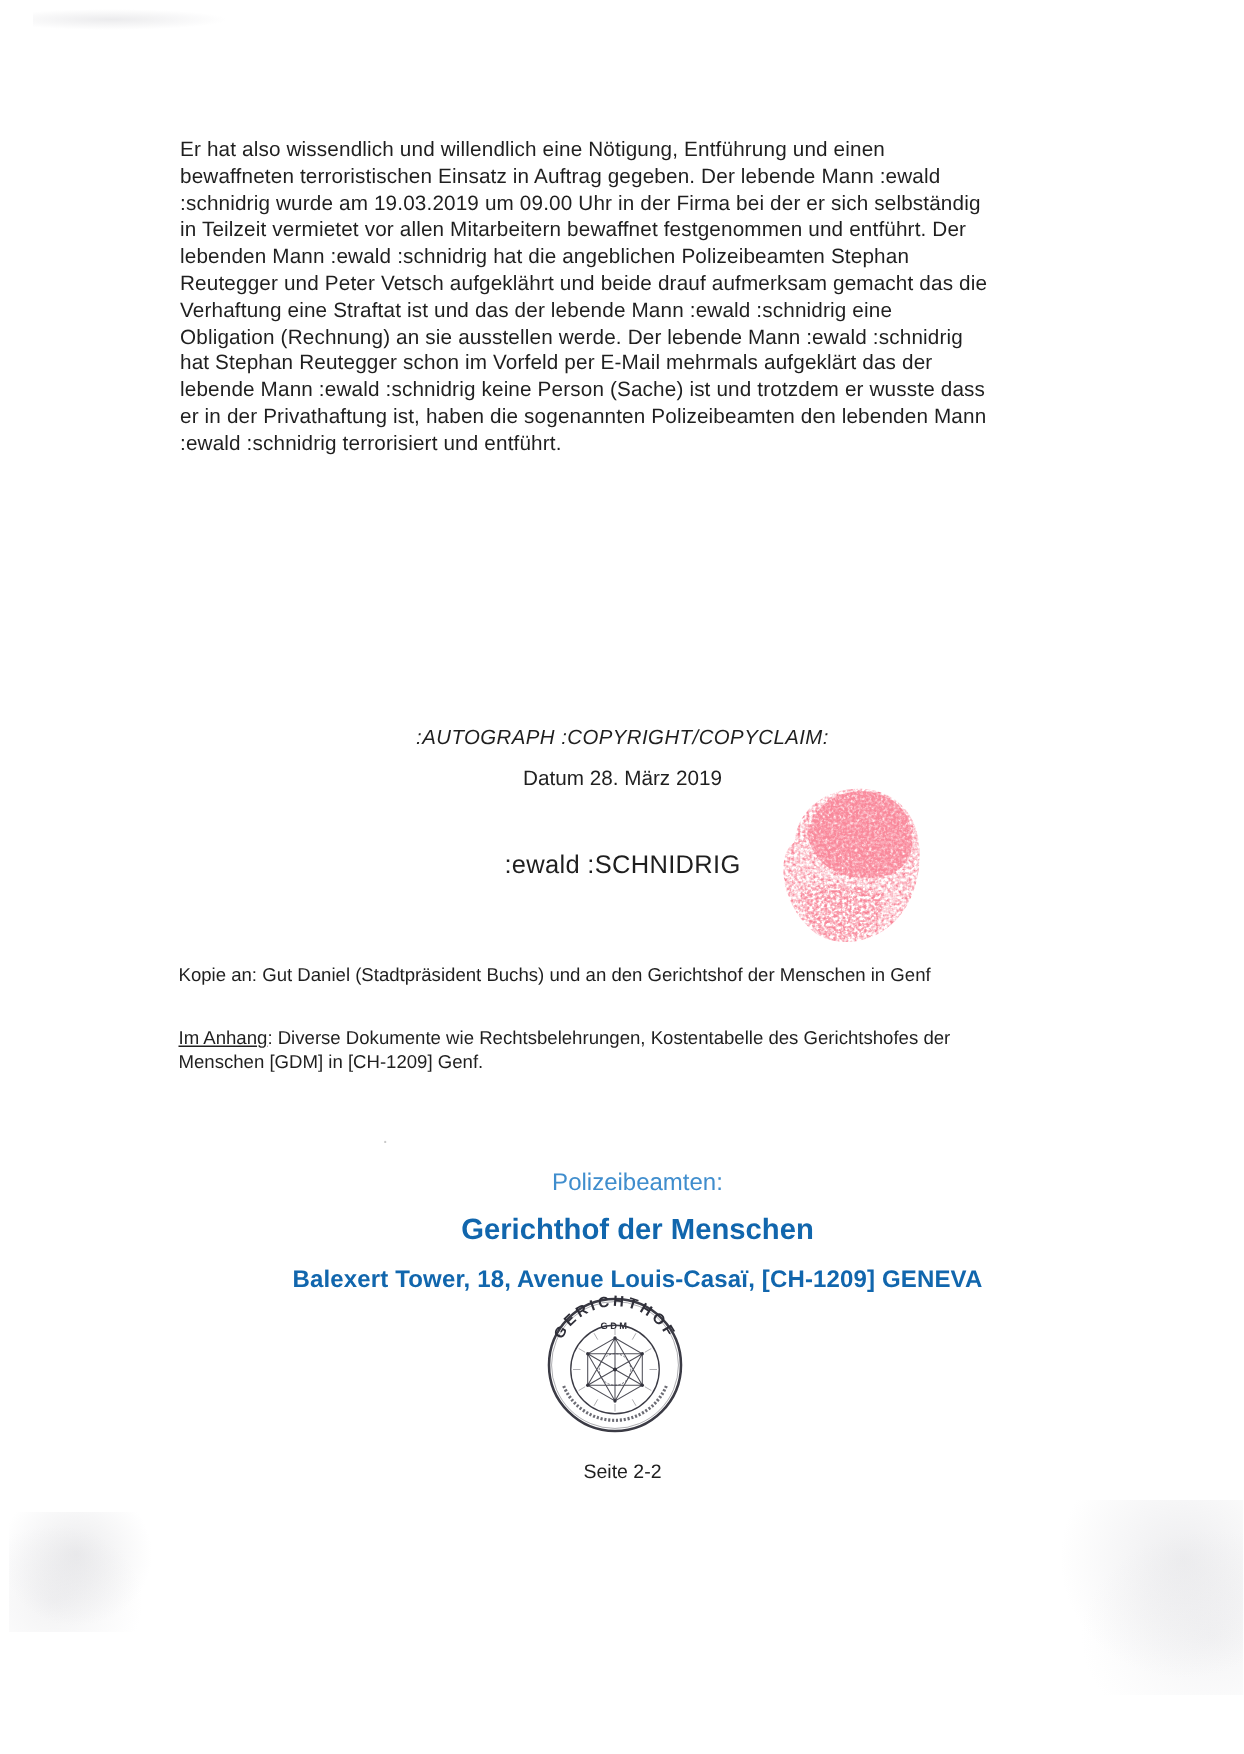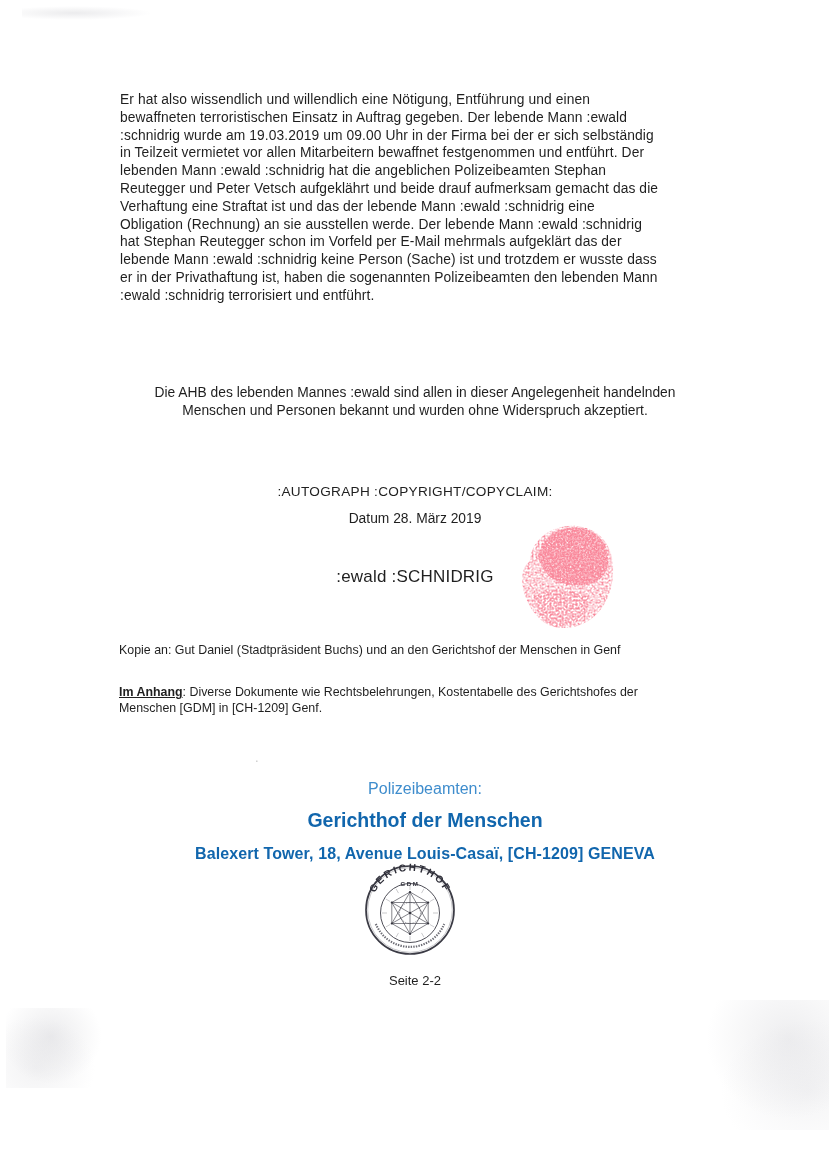--- a/index.html
+++ b/index.html
@@ -15,33 +15,33 @@
   .body-par{
     position:absolute;left:120px;top:91px;width:660px;
     font-size:13.8px;line-height:17.8px;letter-spacing:.1px;
   }
   .rights{
     position:absolute;left:85px;top:384px;width:660px;
     text-align:center;font-size:13.8px;line-height:18.2px;
   }
   .rights .b{font-weight:bold;letter-spacing:.1px;}
   .cline{position:absolute;left:100px;width:630px;text-align:center;}
-  .autograph{top:484px;font-size:13.6px;letter-spacing:.3px;}
+  .autograph{top:484px;font-size:13.6px;letter-spacing:.3px;font-style:italic;}
   .datum{top:511px;font-size:13.8px;}
   .signature{top:567px;font-size:17px;letter-spacing:.2px;}
   .fingerprint{position:absolute;left:496px;top:514px;}
   .kopie{
     position:absolute;left:119px;top:642px;width:660px;
     font-size:12.4px;line-height:16px;
   }
   .anhang{
     position:absolute;left:119px;top:684px;width:640px;
     font-size:12.4px;line-height:16.4px;
   }
-  .anhang .lbl{font-weight:bold;text-decoration:underline;}
+  .anhang .lbl{font-weight:normal;text-decoration:underline;}
   .stray{position:absolute;left:255px;top:750px;font-size:13px;color:#c9c9c9;}
   .jurisdiction{top:780px;font-size:16px;color:#3f8dcd;left:110px;}
   .courtname{top:809px;font-size:19.5px;font-weight:bold;color:#1166ad;left:110px;}
   .courtaddr{top:845px;font-size:16px;font-weight:bold;color:#1166ad;left:110px;letter-spacing:.1px;}
   .seal{position:absolute;left:362px;top:863px;}
   .footer{top:973px;font-size:13px;left:100px;}
   .artifact{position:absolute;pointer-events:none;}
   .art-topleft{
     left:22px;top:6px;width:130px;height:14px;
     background:radial-gradient(ellipse at 40% 50%,rgba(190,190,196,.30),rgba(255,255,255,0) 70%);
@@ -73,22 +73,20 @@
 lebenden Mann :ewald :schnidrig hat die angeblichen Polizeibeamten Stephan
 Reutegger und Peter Vetsch aufgeklährt und beide drauf aufmerksam gemacht das die
 Verhaftung eine Straftat ist und das der lebende Mann :ewald :schnidrig eine
 Obligation (Rechnung) an sie ausstellen werde. Der lebende Mann :ewald :schnidrig
 hat Stephan Reutegger schon im Vorfeld per E-Mail mehrmals aufgeklärt das der
 lebende Mann :ewald :schnidrig keine Person (Sache) ist und trotzdem er wusste dass
 er in der Privathaftung ist, haben die sogenannten Polizeibeamten den lebenden Mann
 :ewald :schnidrig terrorisiert und entführt.</div>
 
   <div class="rights">
-    <div class="pre">Die AHB des lebenden Mannes :ewald sind allen in dieser Angelegenheit handelnden
-Menschen und Personen bekannt und wurden ohne Widerspruch akzeptiert.</div>
   </div>
 
   <div class="cline autograph">:AUTOGRAPH :COPYRIGHT/COPYCLAIM:</div>
   <div class="cline datum">Datum 28. März 2019</div>
   <div class="cline signature">:ewald :SCHNIDRIG</div>
 
   <div class="fingerprint">
     <svg width="140" height="130" viewBox="0 0 140 130" aria-hidden="true">
       <defs>
         <filter id="fpSparse" x="-6%" y="-6%" width="112%" height="112%">

